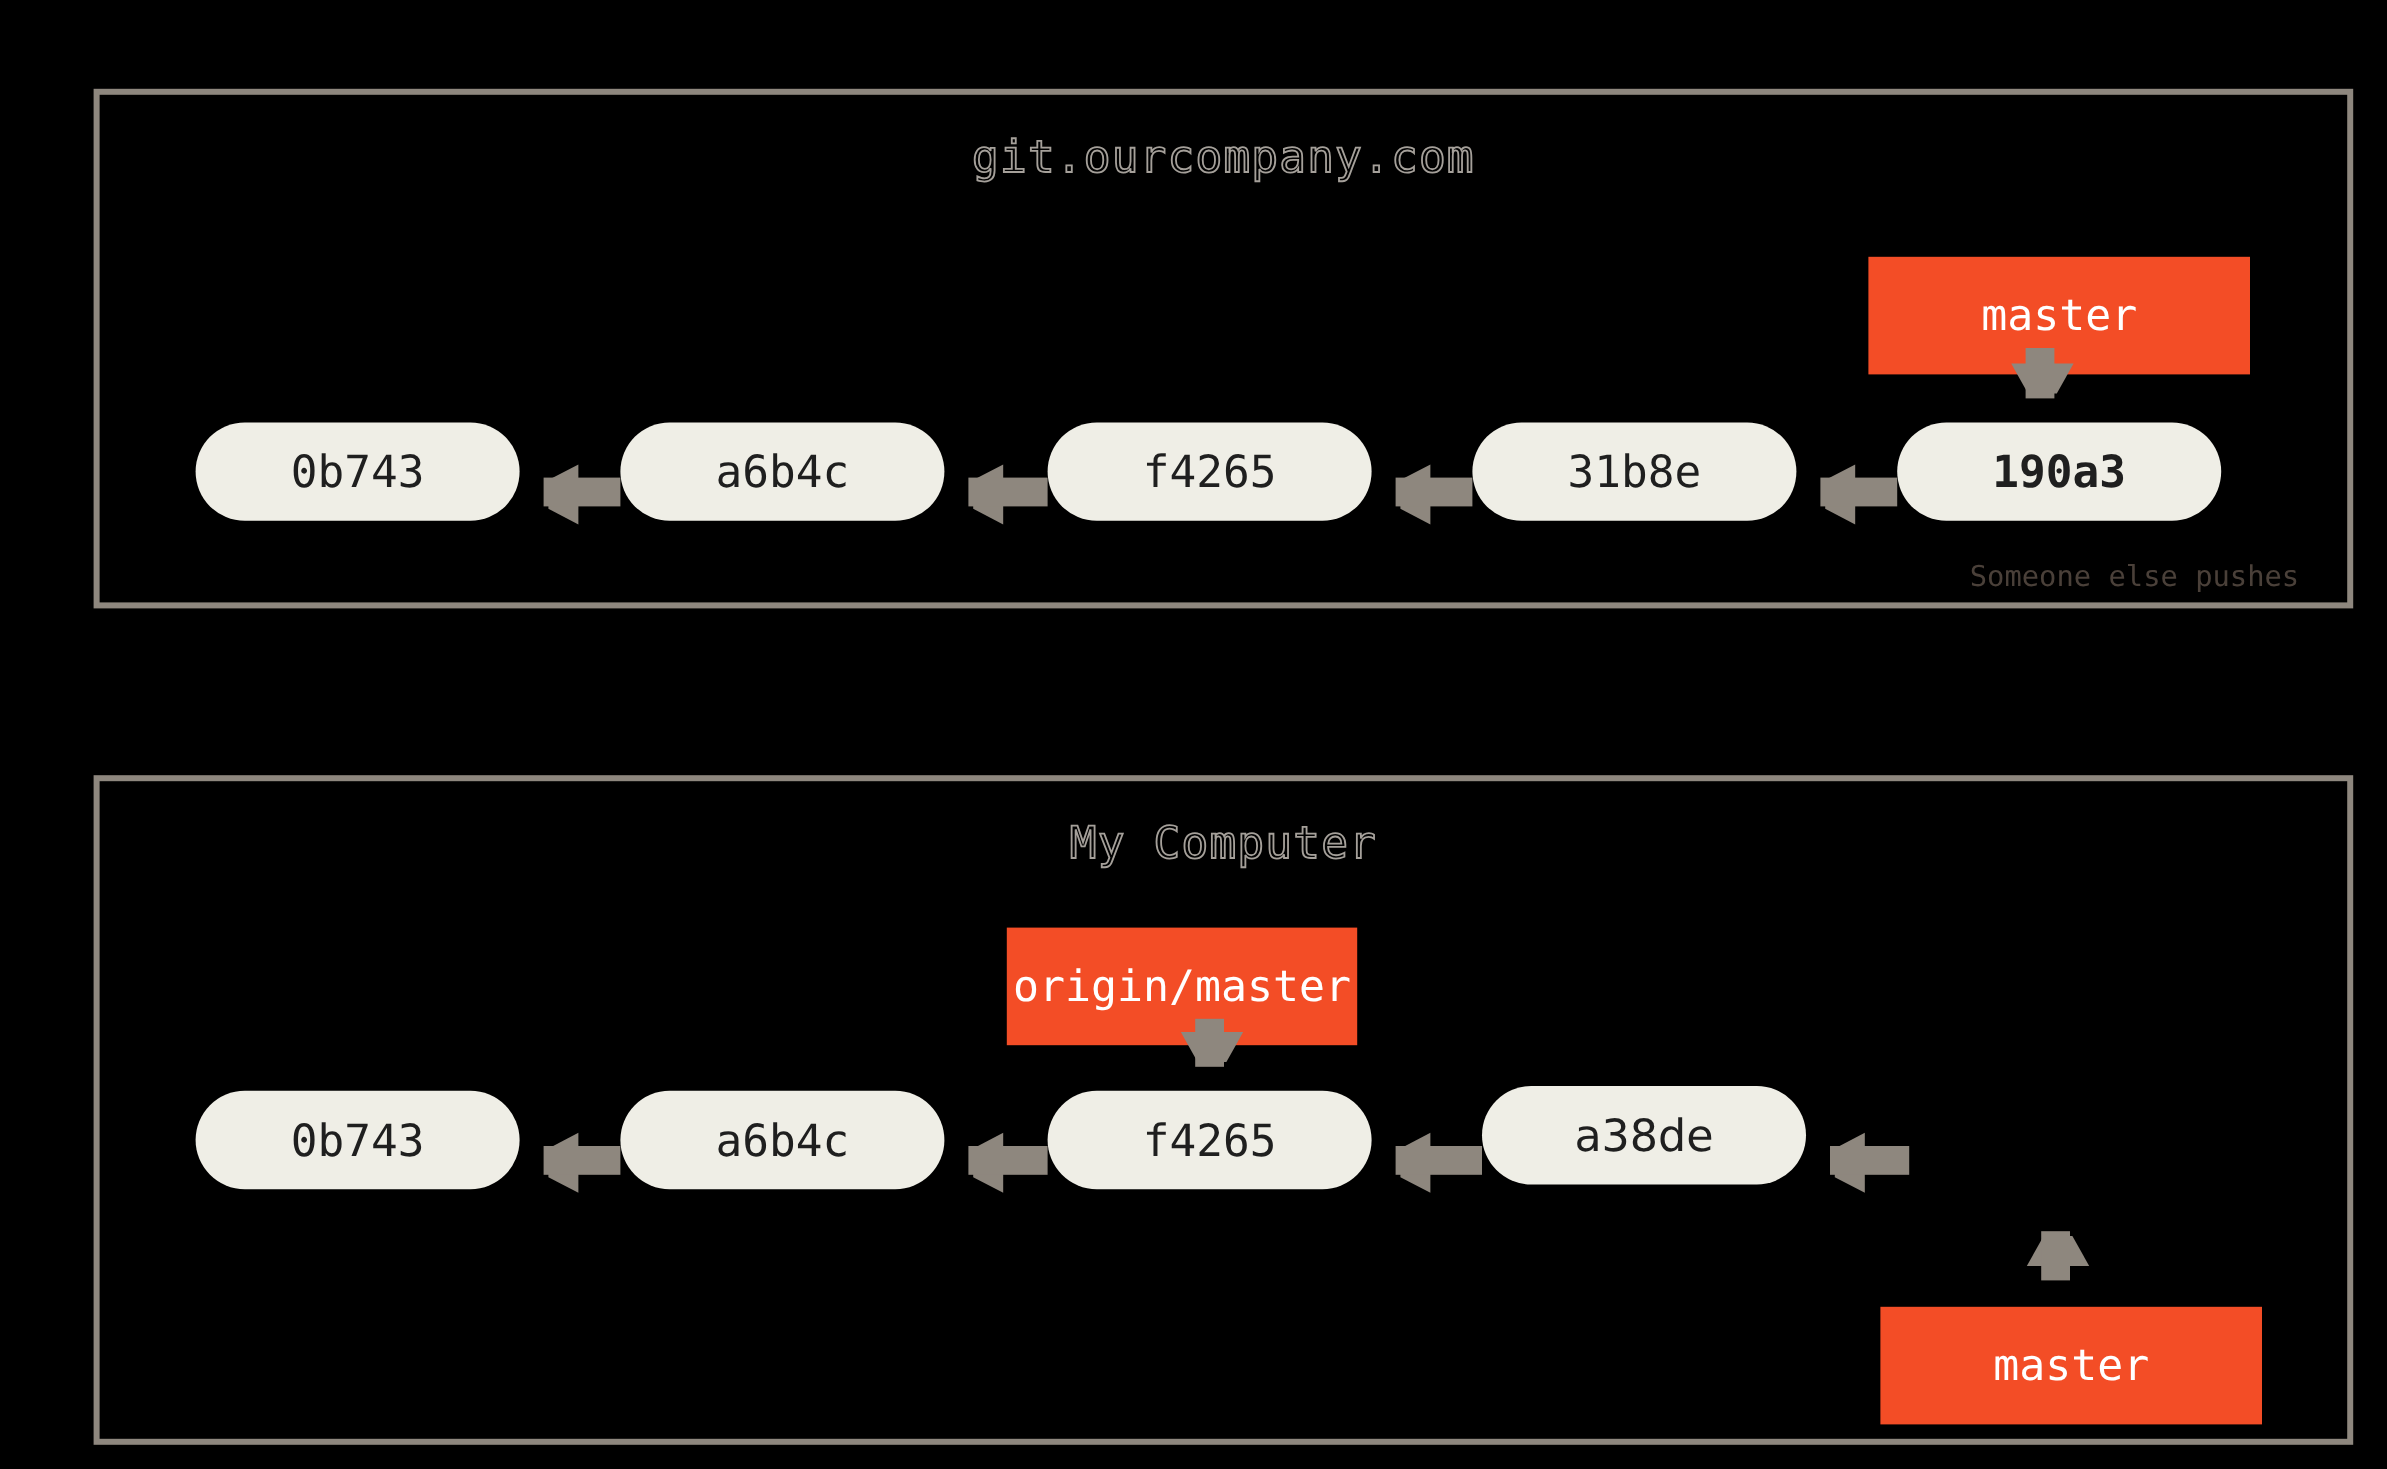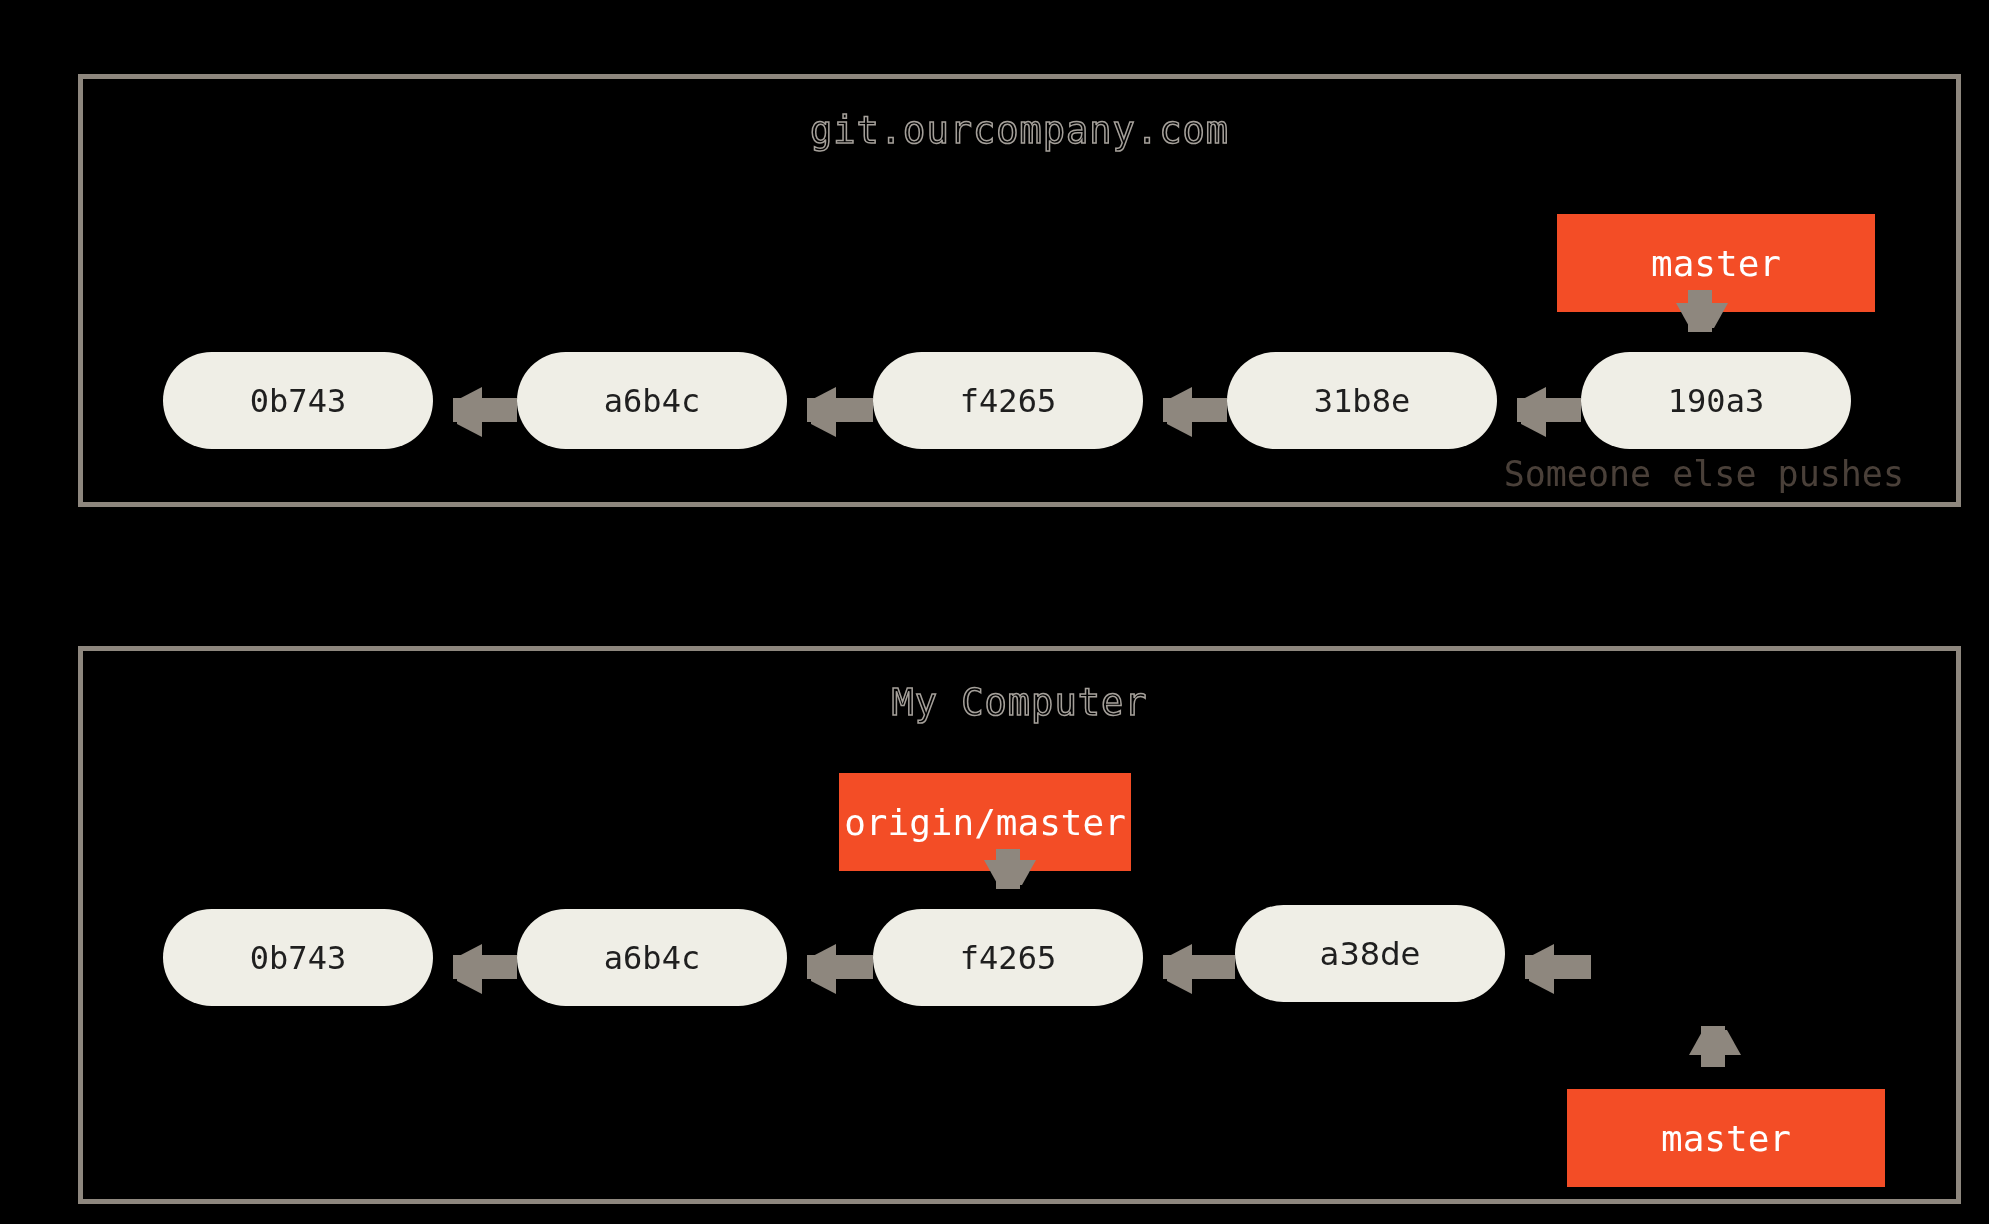--- a/index.html
+++ b/index.html
@@ -59,25 +59,25 @@
     font-size: 36px;
     display: flex;
     align-items: center;
     justify-content: center;
     margin-top: 22px;
   }
 
   .node {
     position: absolute;
     width: 270px;
-    height: 97px;
+    height: 82px;
     border-radius: 48.5px;
     background: var(--node_fill, #efeee6);
     color: var(--node_text, #1f1f1f);
-    font-size: 32px;
+    font-size: 37px;
     display: flex;
     align-items: center;
     justify-content: center;
   }
   .node.font-sans { font-family: "DejaVu Sans", "Liberation Sans", sans-serif; }
 
   
   .harrow { position: absolute; height: 26px; }
   .harrow .shaft {
     position: absolute;
@@ -115,23 +115,23 @@
     position: absolute;
     left: 0; top: 0;
     width: 0; height: 0;
     border-left: 14px solid transparent;
     border-right: 14px solid transparent;
     border-bottom: 25px solid var(--arrow, #8e877e);
   }
 
   .annotation {
     position: absolute;
-    right: 40px;
+    right: 28px;
     bottom: -4px;
-    font-size: 35px;
+    font-size: 24px;
     color: var(--annotation_text, #4a4039);
     white-space: nowrap;
   }
 </style>
 </head>
 <body>
 
 <div class="stage">
 
   <section class="panel panel-remote">
@@ -141,21 +141,21 @@
 
     <div class="varrow down" style="left:1593px; top:211px; height:62px;">
       <span class="shaft"></span>
       <span class="tri"></span>
     </div>
 
     <div class="node" style="left:80px;   top:273px;">0b743</div>
     <div class="node" style="left:434px;  top:273px;">a6b4c</div>
     <div class="node" style="left:790px;  top:273px;">f4265</div>
     <div class="node" style="left:1144px; top:273px;">31b8e</div>
-    <div class="node" style="left:1498px; top:273px;">190a3</div>
+    <div class="node" style="left:1498px; top:273px;font-weight:bold;">190a3</div>
 
     <div class="harrow" style="left:350px;  top:308px; width:84px;">
       <span class="tri"></span>
       <span class="shaft"></span>
     </div>
     <div class="harrow" style="left:704px;  top:308px; width:86px;">
       <span class="tri"></span>
       <span class="shaft"></span>
     </div>
     <div class="harrow" style="left:1060px; top:308px; width:84px;">

